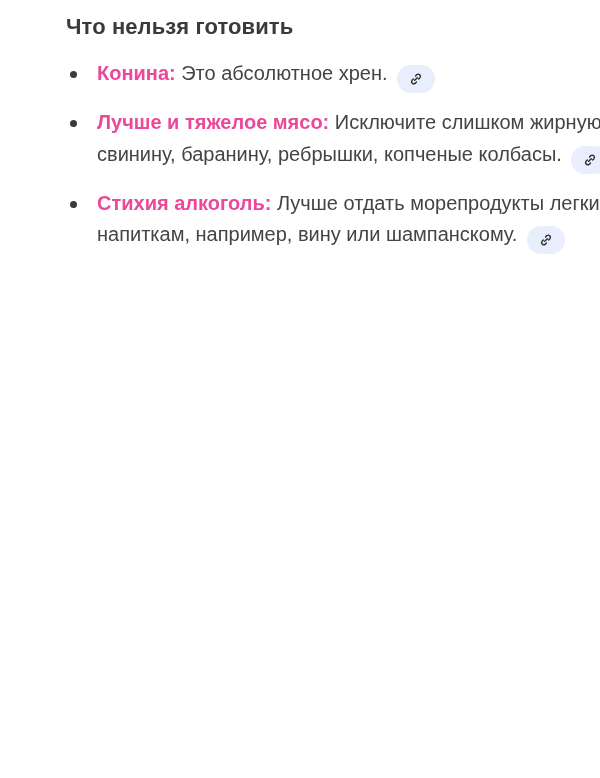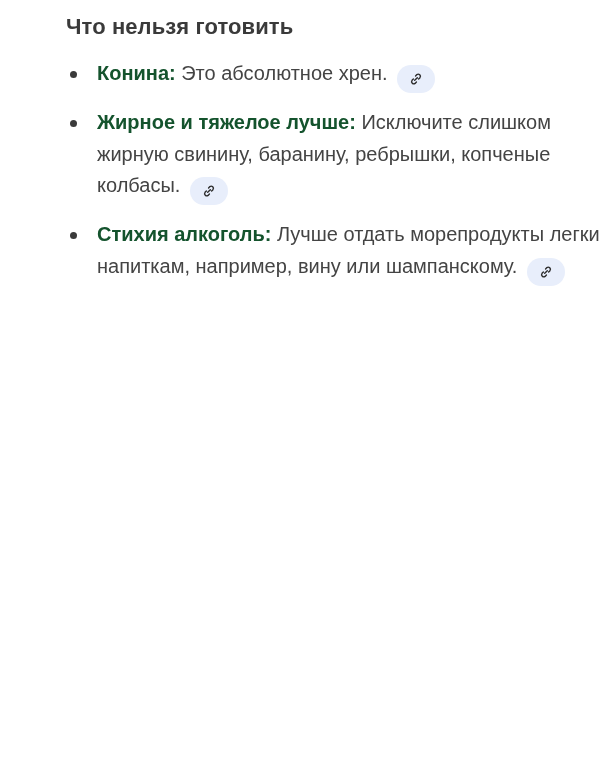--- a/index.html
+++ b/index.html
@@ -47,21 +47,21 @@
       position: absolute;
       left: 4px;
       top: 13px;
       width: 7px;
       height: 7px;
       border-radius: 50%;
       background: #3a3a3a;
     }
     li.item .term {
       font-weight: bold;
-      color: #14532d;
+      color: #ec4899;
     }
     .link-chip {
       display: inline-flex;
       align-items: center;
       justify-content: center;
       width: 38px;
       height: 28px;
       border-radius: 14px;
       background: #e8eefb;
       vertical-align: -6px;
@@ -95,21 +95,21 @@
         <svg viewBox="0 0 16 16" fill="none" stroke="#2b2b2b" stroke-width="1.6" stroke-linecap="round">
             <path d="M6.5 9.5 9.5 6.5"></path>
             <path d="M7.5 4.5 9 3a2.5 2.5 0 0 1 3.5 3.5L11 8"></path>
             <path d="M8.5 11.5 7 13a2.5 2.5 0 0 1-3.5-3.5L5 8"></path>
           </svg>
       </span>
     </li>
 
     <li class="item">
       <span class="bullet"></span>
-      <span class="term">Жирное и тяжелое лучше:</span><span> Исключите слишком жирную свинину, баранину, ребрышки, копченые колбасы.</span>
+      <span class="term">Лучше и тяжелое мясо:</span><span> Исключите слишком жирную свинину, баранину, ребрышки, копченые колбасы.</span>
       <span class="link-chip">
         <svg viewBox="0 0 16 16" fill="none" stroke="#2b2b2b" stroke-width="1.6" stroke-linecap="round">
             <path d="M6.5 9.5 9.5 6.5"></path>
             <path d="M7.5 4.5 9 3a2.5 2.5 0 0 1 3.5 3.5L11 8"></path>
             <path d="M8.5 11.5 7 13a2.5 2.5 0 0 1-3.5-3.5L5 8"></path>
           </svg>
       </span>
     </li>
 
 

